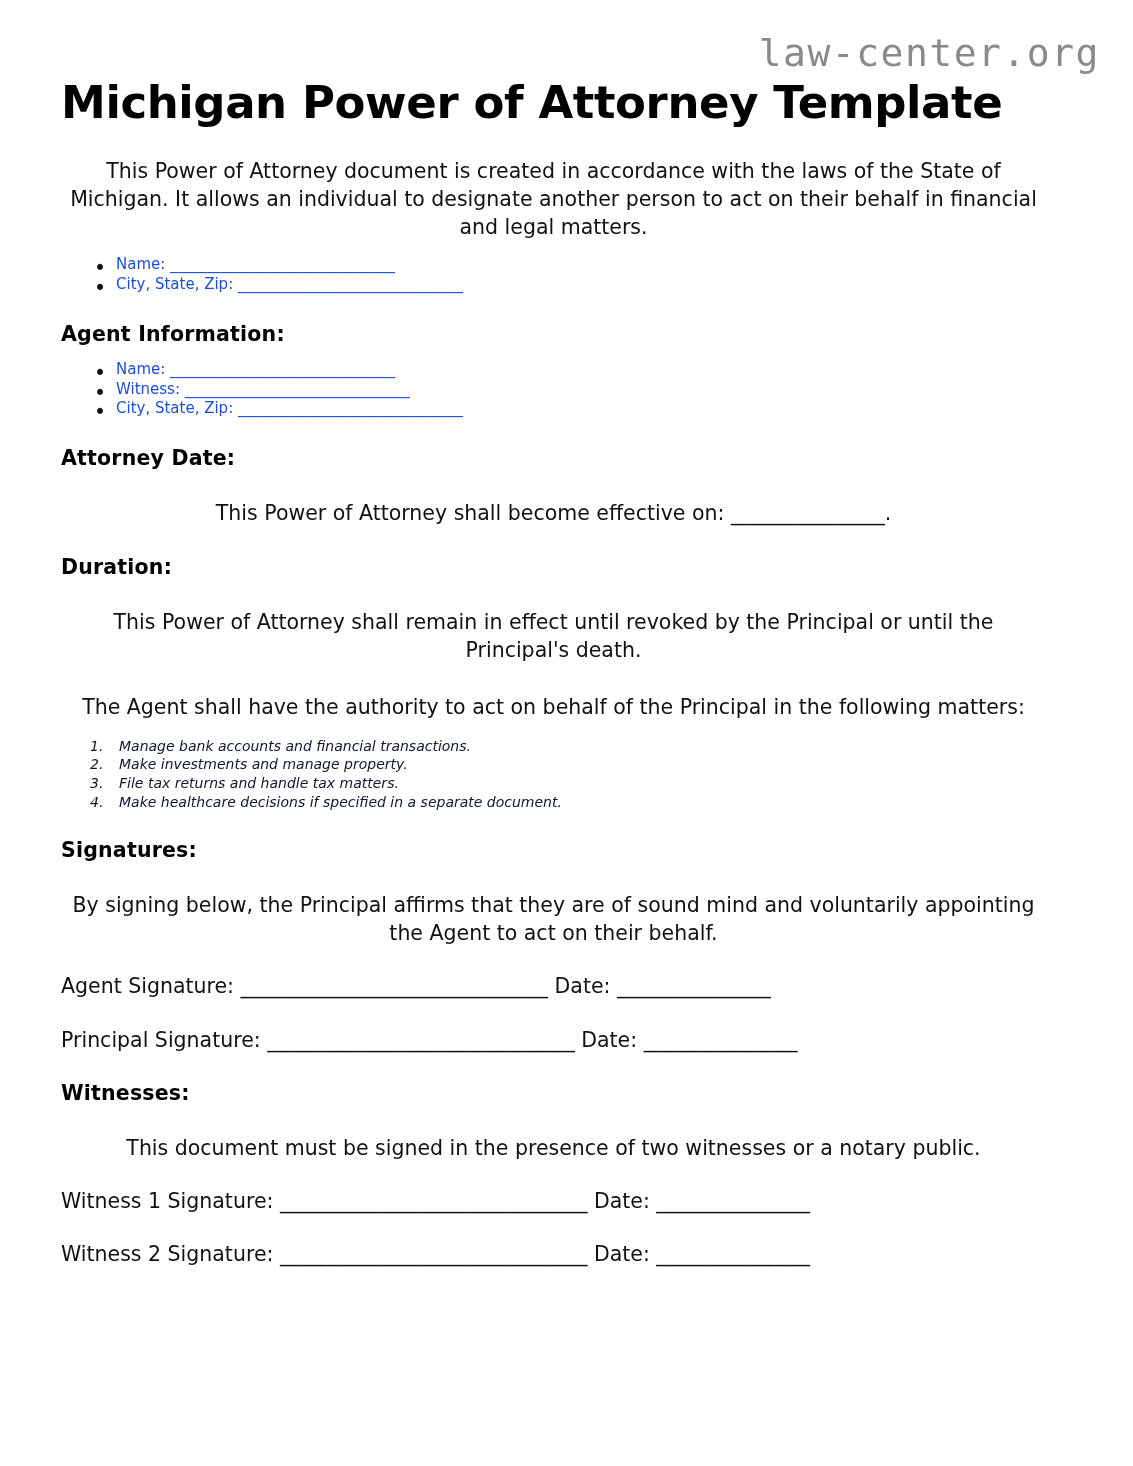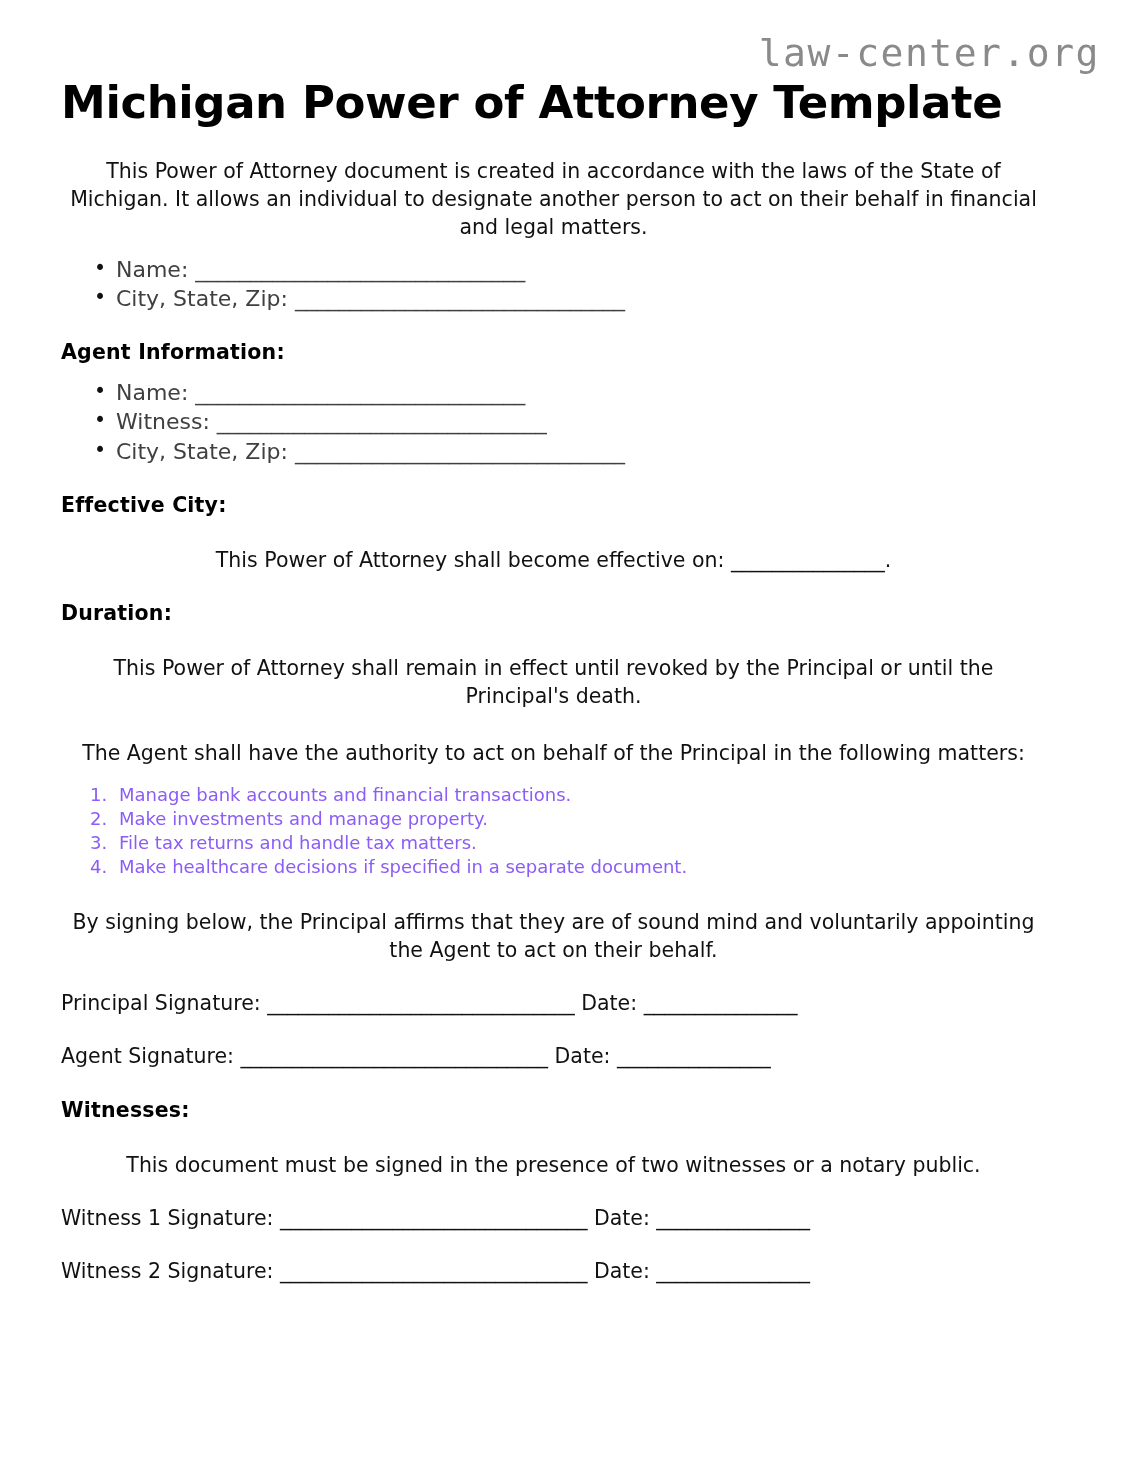--- a/index.html
+++ b/index.html
@@ -64,48 +64,49 @@
     padding-top: 27px;
     color: #000;
     letter-spacing: 0.2px;
   }
   ul.fields {
     margin: 0;
     padding: 14px 0 0 0;
     list-style: none;
   }
   ul.fields li {
-    font-size: 22px;
+    font-size: 15px;
     line-height: 1.33;
     padding-left: 55px;
     position: relative;
-    color: #404040;
+    color: #1d4ed8;
     white-space: nowrap;
   }
   ul.fields li::before {
     content: "\2022";
     position: absolute;
     left: 33px;
     top: 0;
     font-size: 20.5px;
     color: #111;
   }
   ol.powers {
     margin: 0;
     padding: 16px 0 0 0;
     list-style: none;
     counter-reset: pitem;
   }
   ol.powers li {
-    font-size: 18px;
+    font-size: 14px;
     line-height: 1.33;
     padding-left: 58px;
     position: relative;
-    color: #8b5cf6;
+    color: #0f172a;
     counter-increment: pitem;
+    font-style: italic;
   }
   ol.powers li::before {
     content: counter(pitem) ".";
     position: absolute;
     left: 29px;
     top: 0;
   }
   .sig-line {
     font-size: 20.5px;
     line-height: 1.33;
@@ -132,37 +133,38 @@
       <li>City, State, Zip: ______________________________</li>
     </ul>
 
     <h2 class="section">Agent Information:</h2>
     <ul class="fields">
       <li>Name: ______________________________</li>
       <li>Witness: ______________________________</li>
       <li>City, State, Zip: ______________________________</li>
     </ul>
 
-    <h2 class="section">Effective City:</h2>
+    <h2 class="section">Attorney Date:</h2>
     <p class="para">This Power of Attorney shall become effective on: _______________.</p>
 
     <h2 class="section">Duration:</h2>
     <p class="para">This Power of Attorney shall remain in effect until revoked by the Principal or until the Principal's death.</p>
 
     <p class="para">The Agent shall have the authority to act on behalf of the Principal in the following matters:</p>
     <ol class="powers">
       <li>Manage bank accounts and financial transactions.</li>
       <li>Make investments and manage property.</li>
       <li>File tax returns and handle tax matters.</li>
       <li>Make healthcare decisions if specified in a separate document.</li>
     </ol>
 
+    <h2 class="section">Signatures:</h2>
     <p class="para">By signing below, the Principal affirms that they are of sound mind and voluntarily appointing the Agent to act on their behalf.</p>
+    <div class="sig-line">Agent Signature: ______________________________  Date: _______________</div>
     <div class="sig-line">Principal Signature: ______________________________  Date: _______________</div>
-    <div class="sig-line">Agent Signature: ______________________________  Date: _______________</div>
 
     <h2 class="section">Witnesses:</h2>
     <p class="para">This document must be signed in the presence of two witnesses or a notary public.</p>
     <div class="sig-line">Witness 1 Signature: ______________________________  Date: _______________</div>
     <div class="sig-line">Witness 2 Signature: ______________________________  Date: _______________</div>
 
   </div>
 </div>
 
 </body></html>

